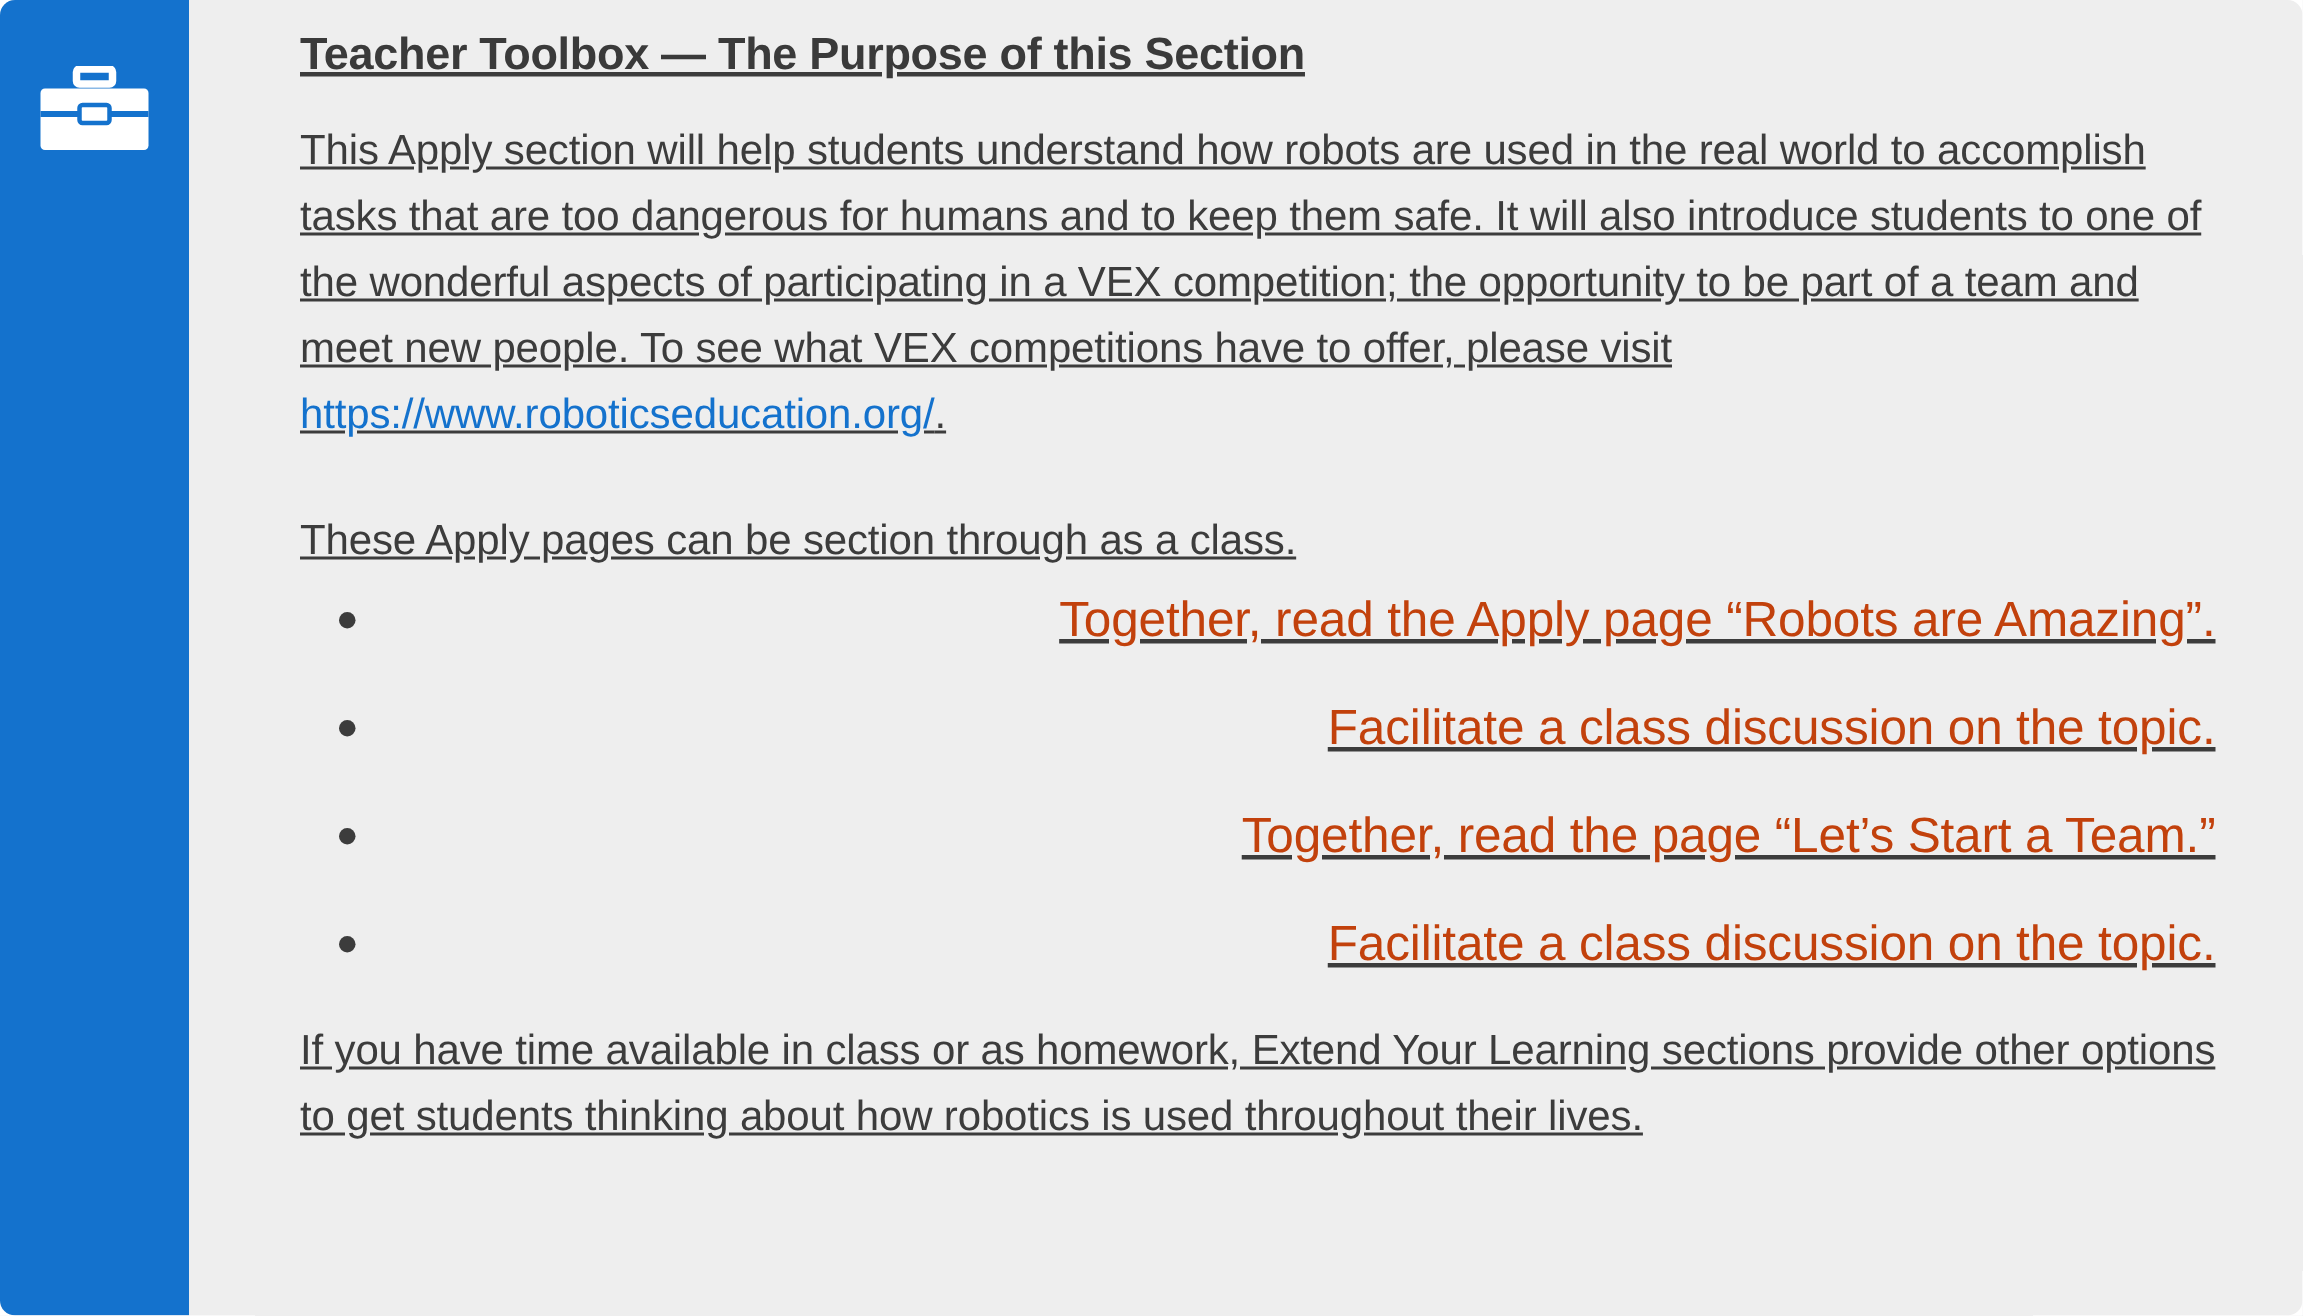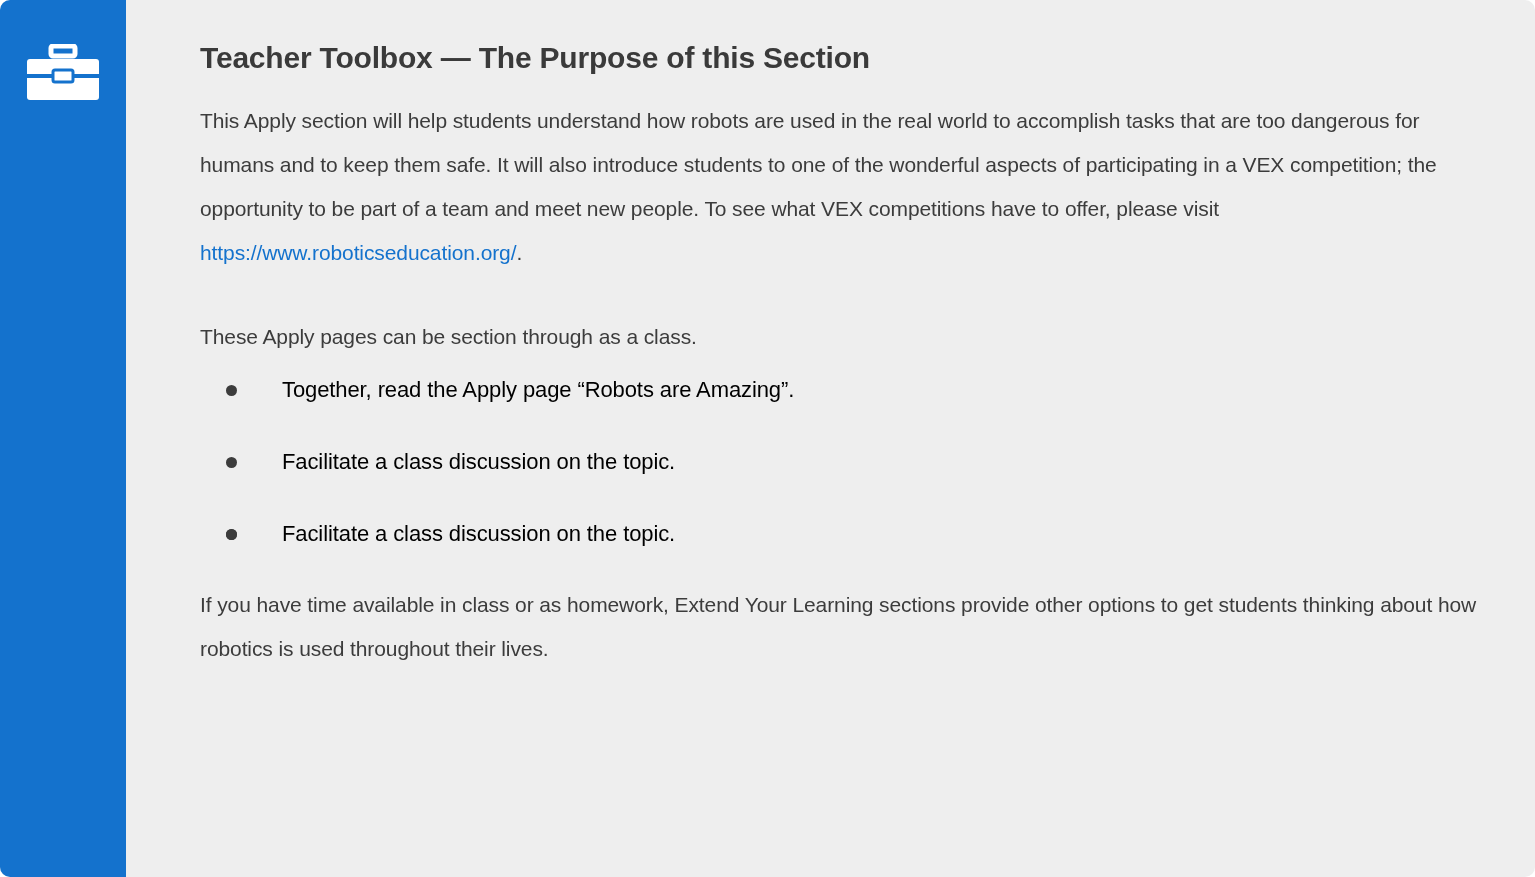--- a/index.html
+++ b/index.html
@@ -35,35 +35,36 @@
     box-sizing: border-box;
   }
 
   .briefcase-icon {
     width: 76px;
     height: 58px;
   }
 
   .toolbox-body {
     flex: 1 1 auto;
-    padding: 41px 58px 30px 74px;
+    padding: 20px 58px 30px 74px;
     box-sizing: border-box;
     color: #3c3c3c;
+    text-decoration: underline;
   }
 
   .toolbox-title {
     font-size: 30px;
     font-weight: bold;
     color: #3a3a3a;
     margin: 0 0 24px 0;
     letter-spacing: -0.2px;
   }
 
   .toolbox-paragraph {
-    font-size: 21px;
+    font-size: 28px;
     line-height: 44px;
     color: #3c3c3c;
     margin: 0 0 26px 0;
     letter-spacing: -0.1px;
   }
 
   .toolbox-paragraph.second {
     margin-top: 40px;
     margin-bottom: 14px;
   }
@@ -79,26 +80,27 @@
   }
 
   .toolbox-list {
     list-style: none;
     margin: 0 0 0 0;
     padding: 0 0 0 26px;
   }
 
   .toolbox-list li {
     position: relative;
-    font-size: 22px;
+    font-size: 33px;
     line-height: 34px;
-    color: #000000;
+    color: #c2410c;
     padding-left: 56px;
     margin: 0 0 38px 0;
     letter-spacing: -0.1px;
+    text-align: right;
   }
 
   .toolbox-list li:last-child {
     margin-bottom: 0;
   }
 
   .toolbox-list li .bullet {
     position: absolute;
     left: 0;
     top: 12px;
@@ -128,20 +130,20 @@
 
     <h2 class="toolbox-title">Teacher Toolbox — The Purpose of this Section</h2>
 
     <p class="toolbox-paragraph"><span>This Apply section will help students understand how robots are used in the real world to accomplish tasks that are too dangerous for humans and to keep them safe. It will also introduce students to one of the wonderful aspects of participating in a VEX competition; the opportunity to be part of a team and meet new people. To see what VEX competitions have to offer, please visit </span><a class="toolbox-link" href="#">https://www.roboticseducation.org/</a><span>.</span></p>
 
     <p class="toolbox-paragraph second">These Apply pages can be section through as a class.</p>
 
     <ul class="toolbox-list">
       <li><span class="bullet"></span><span>Together, read the Apply page “Robots are Amazing”.</span></li>
       <li><span class="bullet"></span><span>Facilitate a class discussion on the topic.</span></li>
-      <li><span class="bullet"></span></li>
+      <li><span class="bullet"></span><span>Together, read the page “Let’s Start a Team.”</span></li>
       <li><span class="bullet"></span><span>Facilitate a class discussion on the topic.</span></li>
     </ul>
 
     <p class="toolbox-paragraph last">If you have time available in class or as homework, Extend Your Learning sections provide other options to get students thinking about how robotics is used throughout their lives.</p>
 
   </div>
 </div>
 
 </body></html>

